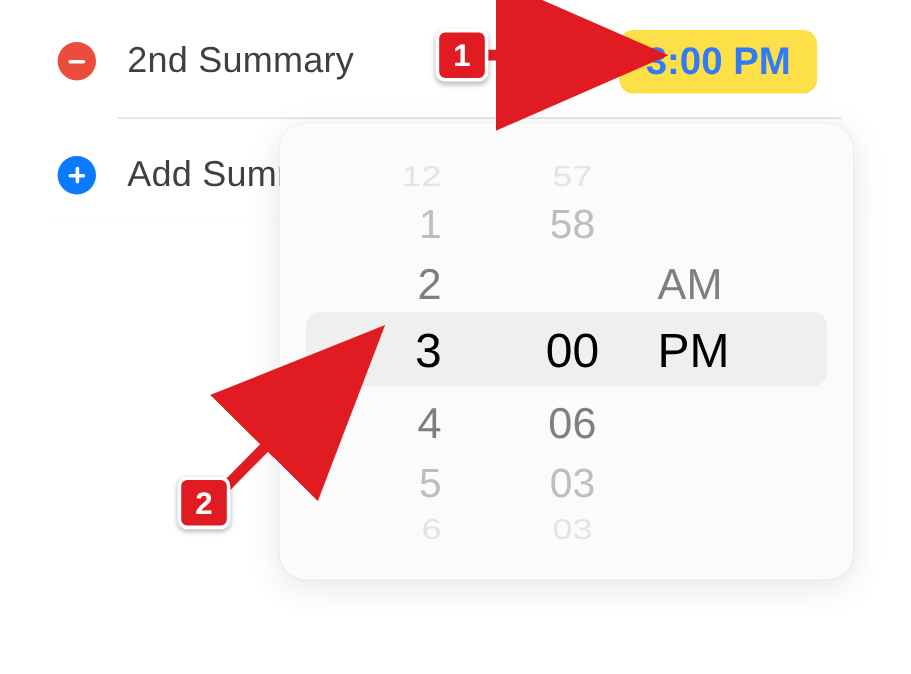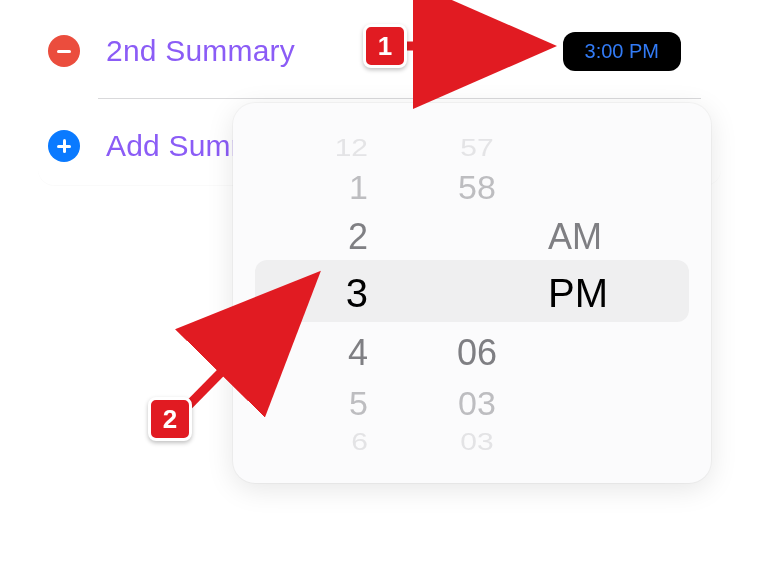--- a/index.html
+++ b/index.html
@@ -1,22 +1,22 @@
 <!DOCTYPE html>
 <html><head>
 <meta charset="utf-8">
 <style>
   *{box-sizing:border-box;margin:0;padding:0;font-family:-apple-system,"SF Pro Text","Helvetica Neue",Arial,sans-serif;-webkit-font-smoothing:antialiased}
   html,body{width:759px;height:562px;background:#fff;overflow:hidden}
   .panel{position:absolute;left:38px;top:5px;width:683px;height:180px;background:#fff;border-radius:16px;box-shadow:0 1px 0 rgba(0,0,0,.02)}
   
   .row1{position:absolute;left:10px;top:10px;right:40px;height:72px;display:flex;align-items:center}
   .minus{flex:0 0 32px;width:32px;height:32px;border-radius:50%;background:#eb4d3d;display:flex;align-items:center;justify-content:center;margin-left:0}
-  .row-label{margin-left:26px;font-size:30px;color:#8b5cf6;letter-spacing:.2px}
-  .time-chip{margin-left:auto;background:#000000;border-radius:12px;padding:8px 22px;font-size:20px;color:#327bf6;font-weight:400}
+  .row-label{margin-left:26px;font-size:30px;color:#404040;letter-spacing:.2px}
+  .time-chip{margin-left:auto;background:#fde047;border-radius:12px;padding:8px 22px;font-size:32px;color:#327bf6;font-weight:700}
   .sep{position:absolute;left:60px;right:20px;top:93px;height:1px;background:#d9d9db}
   
   .row2{position:absolute;left:10px;top:106px;right:10px;height:70px;display:flex;align-items:center}
   .plus{flex:0 0 32px;width:32px;height:32px;border-radius:50%;background:#0a7aff;display:flex;align-items:center;justify-content:center}
   
   .h-bar{width:14px;height:3px;background:#fff;border-radius:2px;position:absolute}
   .v-bar{width:3px;height:14px;background:#fff;border-radius:2px;position:absolute}
   .icon-wrap{position:relative;width:32px;height:32px;display:flex;align-items:center;justify-content:center}
 
   
@@ -78,20 +78,21 @@
       <div class="cell r-2">1</div>
       <div class="cell r-1">2</div>
       <div class="cell r0">3</div>
       <div class="cell r1">4</div>
       <div class="cell r2">5</div>
       <div class="cell r3">6</div>
     </div>
     <div class="col min">
       <div class="cell r-3">57</div>
       <div class="cell r-2">58</div>
+      <div class="cell r0">00</div>
       <div class="cell r1">06</div>
       <div class="cell r2">03</div>
       <div class="cell r3">03</div>
     </div>
     <div class="col ampm">
       <div class="cell r-1">AM</div>
       <div class="cell r0">PM</div>
     </div>
   </div>
 </div>

